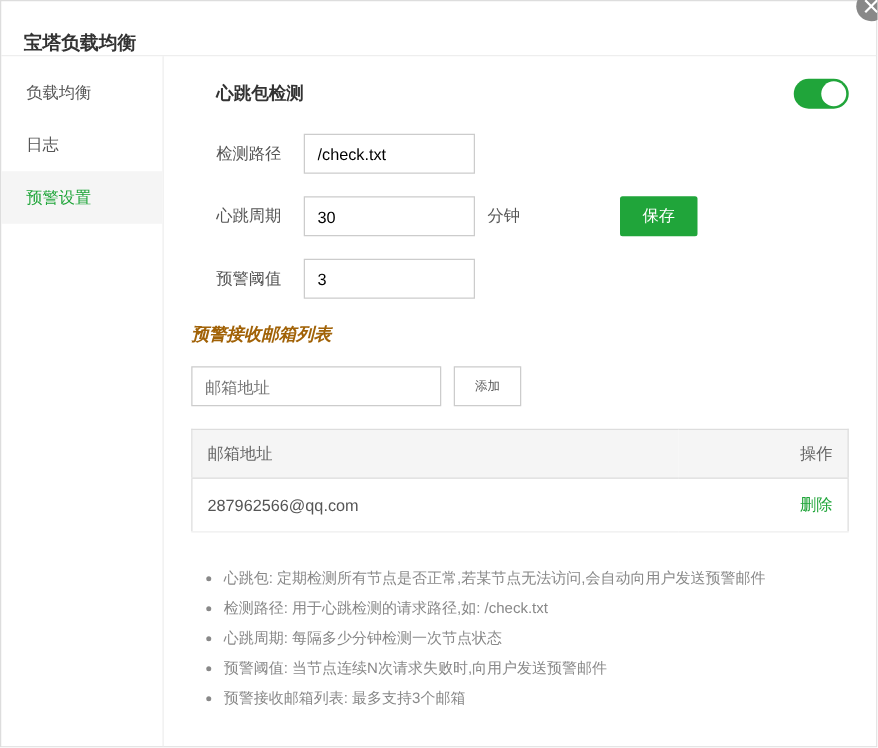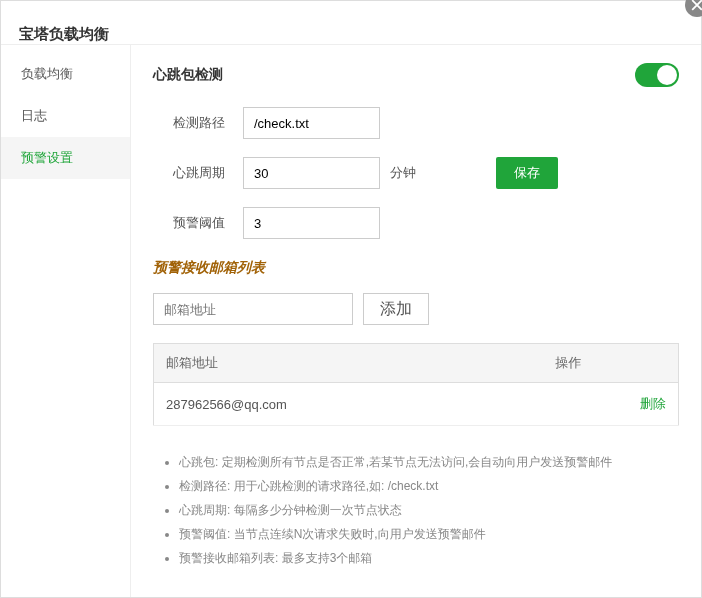--- a/index.html
+++ b/index.html
@@ -7,35 +7,35 @@
 .dialog { width: 702px; height: 598px; border: 1px solid #ddd; position: relative; background: #fff; }
 .close-btn { position: absolute; top: -8px; right: -8px; width: 24px; height: 24px; border-radius: 50%; background: #888; display: flex; align-items: center; justify-content: center; cursor: pointer; z-index: 10; }
 .close-btn svg { width: 12px; height: 12px; fill: #fff; }
 .title-bar { height: 44px; display: flex; align-items: flex-end; padding: 0 18px; font-size: 15px; font-weight: bold; color: #333; border-bottom: 1px solid #eee; }
 .body { display: flex; height: calc(100% - 44px); }
 .sidebar { width: 130px; border-right: 1px solid #eee; padding-top: 8px; }
 .sidebar-item { padding: 12px 20px; font-size: 13px; color: #555; cursor: pointer; }
 .sidebar-item.active { background: #f5f5f5; color: #20a53a; }
 .content { flex: 1; padding: 18px 22px; overflow-y: auto; }
 .section-header { display: flex; align-items: center; justify-content: space-between; margin-bottom: 20px; }
-.section-title { font-size: 14px; font-weight: bold; color: #333; }
+.section-title { font-size: 14px; font-weight: bold; color: #333; margin-left: 20px; }
 .toggle { width: 44px; height: 24px; border-radius: 12px; background: #20a53a; position: relative; cursor: pointer; }
 .toggle::after { content: ''; position: absolute; width: 20px; height: 20px; border-radius: 50%; background: #fff; top: 2px; right: 2px; }
 .form-row { display: flex; align-items: center; margin-bottom: 18px; padding-left: 20px; }
 .form-label { width: 70px; font-size: 13px; color: #555; }
 .form-input { width: 137px; height: 32px; border: 1px solid #ccc; padding: 0 10px; font-size: 13px; outline: none; }
 .form-suffix { margin-left: 10px; font-size: 13px; color: #555; }
 .save-btn { height: 32px; padding: 0 18px; background: #20a53a; color: #fff; border: none; font-size: 13px; cursor: pointer; margin-left: 80px; border-radius: 2px; }
 .section-title2 { font-size: 14px; font-weight: bold; color: #a16207; margin: 20px 0 16px; font-style: italic; }
 .email-add-row { display: flex; align-items: center; margin-bottom: 18px; }
 .email-input { width: 200px; height: 32px; border: 1px solid #ccc; padding: 0 10px; font-size: 13px; outline: none; }
-.add-btn { height: 32px; padding: 0 16px; background: #fff; border: 1px solid #ccc; font-size: 16px; cursor: pointer; margin-left: 10px; color: #555; }
+.add-btn { height: 32px; padding: 0 16px; background: #fff; border: 1px solid #ccc; font-size: 10px; cursor: pointer; margin-left: 10px; color: #555; }
 .table { width: 100%; border: 1px solid #ddd; border-collapse: collapse; }
 .table th { background: #f5f5f5; text-align: left; padding: 10px 12px; font-weight: normal; font-size: 13px; color: #666; border-bottom: 1px solid #ddd; }
-.table th:last-child { text-align: left; }
+.table th:last-child { text-align: right; }
 .table td { padding: 12px; font-size: 13px; color: #555; border-bottom: 1px solid #eee; }
 .table td:last-child { text-align: right; }
 .delete-link { color: #20a53a; cursor: pointer; }
 .help-list { margin-top: 24px; padding-left: 26px; }
 .help-list li { font-size: 12px; color: #888; line-height: 2; list-style: disc; }
 </style>
 </head>
 <body>
 
 <div class="dialog">

